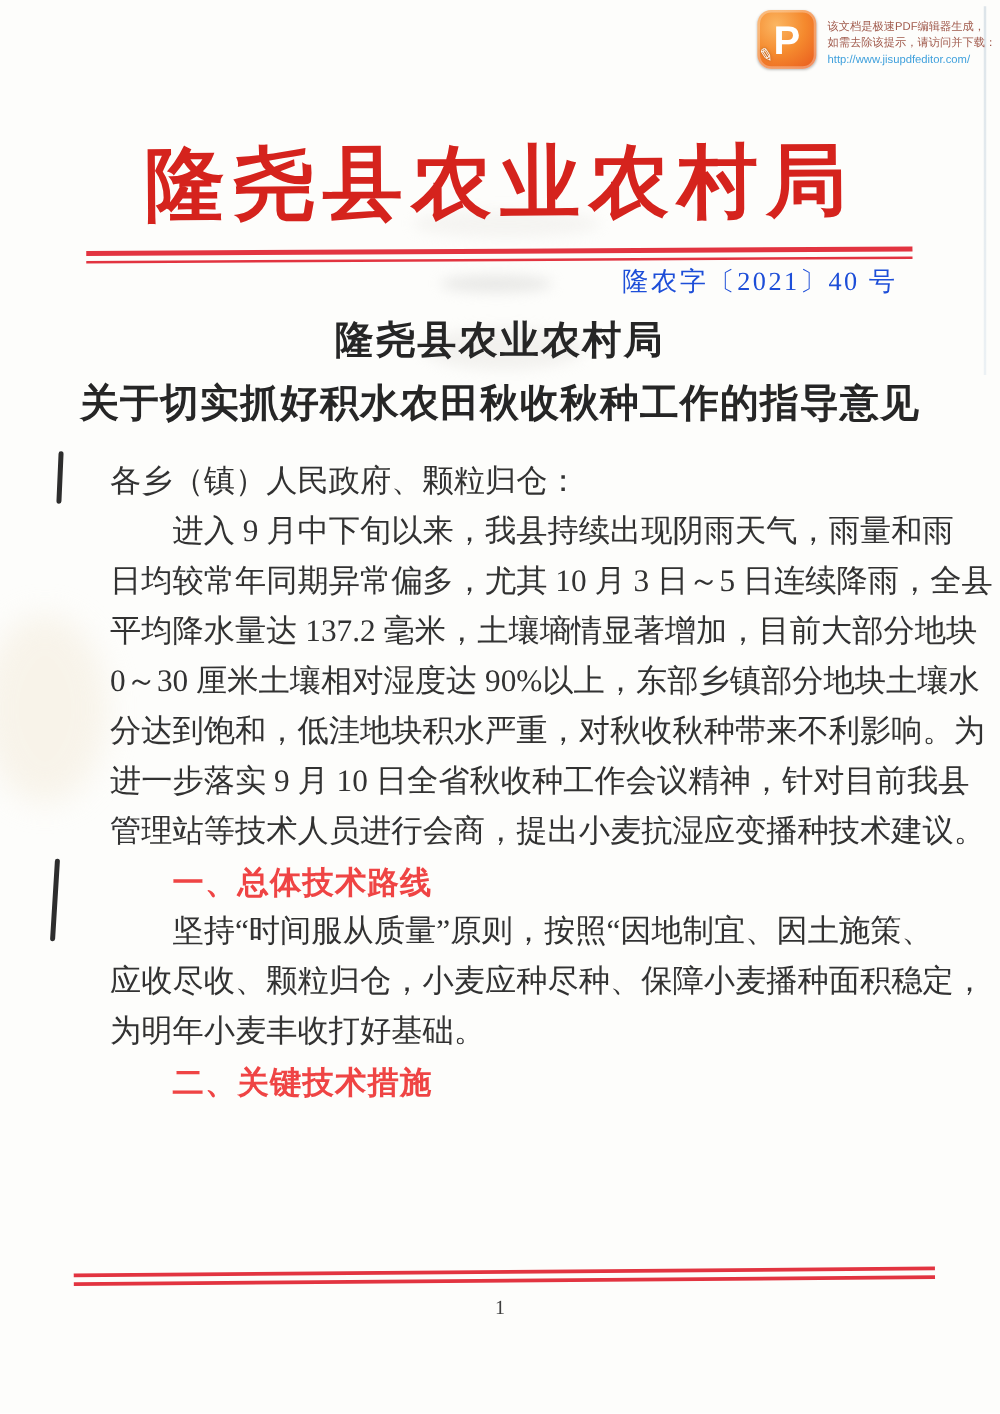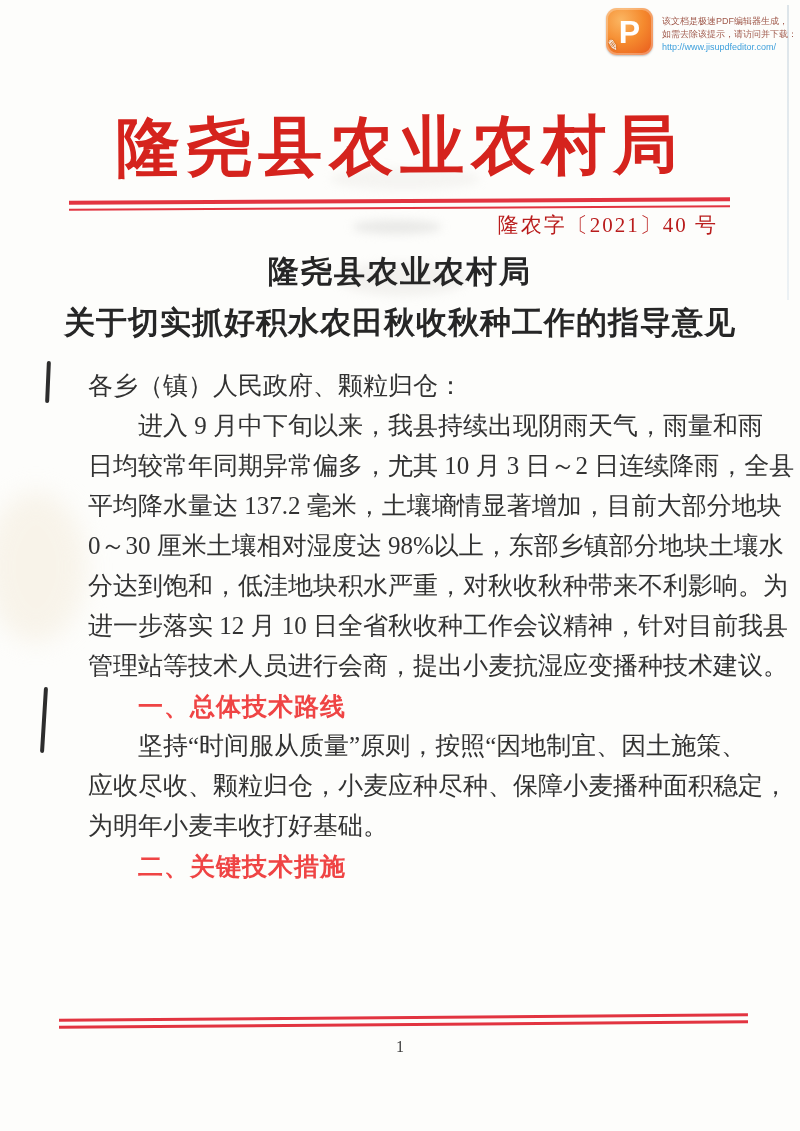--- a/index.html
+++ b/index.html
@@ -32,21 +32,21 @@
     transform:rotate(12deg); text-shadow:0 0 2px rgba(90,40,0,.6); }
   .wm-text { padding-top:7px; font-size:9px; line-height:13px; color:#a05a4c; white-space:nowrap; }
   .wm-url { color:#3fa0dc; text-decoration:none; display:block; }
   
   .red-head { position:absolute; left:0; top:103px; width:100%; text-align:center;
     font-size:64px; font-weight:bold; color:#d5231d; letter-spacing:7px;
     transform:rotate(-0.35deg); white-space:nowrap; }
   .head-rule { position:absolute; left:69px; top:199px; width:661px; height:10px;
     border-top:4px solid #e23440; border-bottom:2px solid #e23440; transform:rotate(-0.3deg); }
   .doc-number { position:absolute; left:88px; top:211px; width:630px; text-align:right;
-    font-size:21px; color:#b91c1c; letter-spacing:2px; }
+    font-size:21px; color:#1d4ed8; letter-spacing:2px; }
   
   .doc-title { position:absolute; left:0; top:251px; width:100%; text-align:center;
     color:#262626; font-weight:bold; }
   .doc-title .t1 { font-size:31px; letter-spacing:2px; margin-bottom:9px; }
   .doc-title .t2 { font-size:31px; letter-spacing:1px; }
   
   .body-text { position:absolute; left:88px; top:366px; width:626px;
     font-size:25px; color:#323232; }
   .line { height:40px; line-height:40px; white-space:nowrap; text-justify:inter-character; }
   .line.j { text-align:justify; text-align-last:justify; }
@@ -89,25 +89,25 @@
   <div class="doc-number">隆农字〔2021〕40 号</div>
 
   <div class="doc-title">
     <div class="t1">隆尧县农业农村局</div>
     <div class="t2">关于切实抓好积水农田秋收秋种工作的指导意见</div>
   </div>
 
   <div class="body-text">
     <div class="line">各乡（镇）人民政府、颗粒归仓：</div>
     <div class="line indent j">进入 9 月中下旬以来，我县持续出现阴雨天气，雨量和雨</div>
-    <div class="line j">日均较常年同期异常偏多，尤其 10 月 3 日～2 日连续降雨，全县</div>
+    <div class="line j">日均较常年同期异常偏多，尤其 10 月 3 日～5 日连续降雨，全县</div>
     <div class="line j">平均降水量达 137.2 毫米，土壤墒情显著增加，目前大部分地块</div>
-    <div class="line j">0～30 厘米土壤相对湿度达 98%以上，东部乡镇部分地块土壤水</div>
+    <div class="line j">0～30 厘米土壤相对湿度达 90%以上，东部乡镇部分地块土壤水</div>
     <div class="line j">分达到饱和，低洼地块积水严重，对秋收秋种带来不利影响。为</div>
-    <div class="line j">进一步落实 12 月 10 日全省秋收种工作会议精神，针对目前我县</div>
+    <div class="line j">进一步落实 9 月 10 日全省秋收种工作会议精神，针对目前我县</div>
     <div class="line j">管理站等技术人员进行会商，提出小麦抗湿应变播种技术建议。</div>
     <div class="line heading indent">一、总体技术路线</div>
     <div class="line indent j">坚持“时间服从质量”原则，按照“因地制宜、因土施策、</div>
     <div class="line j">应收尽收、颗粒归仓，小麦应种尽种、保障小麦播种面积稳定，</div>
     <div class="line">为明年小麦丰收打好基础。</div>
     <div class="line heading indent">二、关键技术措施</div>
   </div>
 
   <div class="foot-rule"></div>
   <div class="page-num">1</div>

